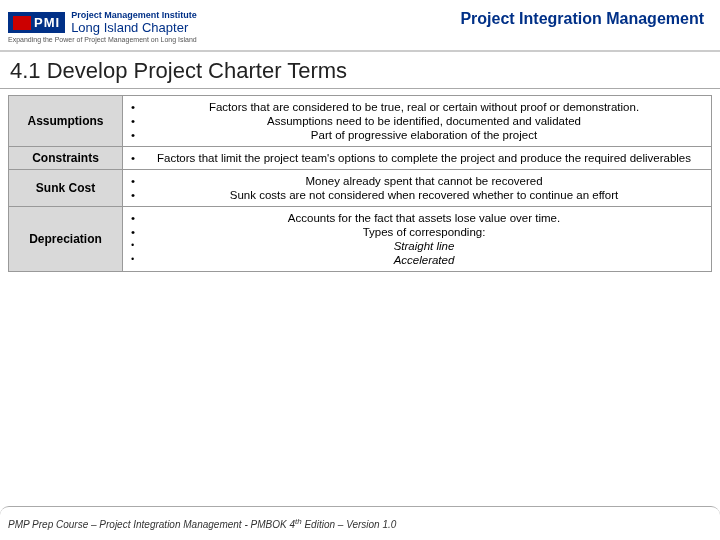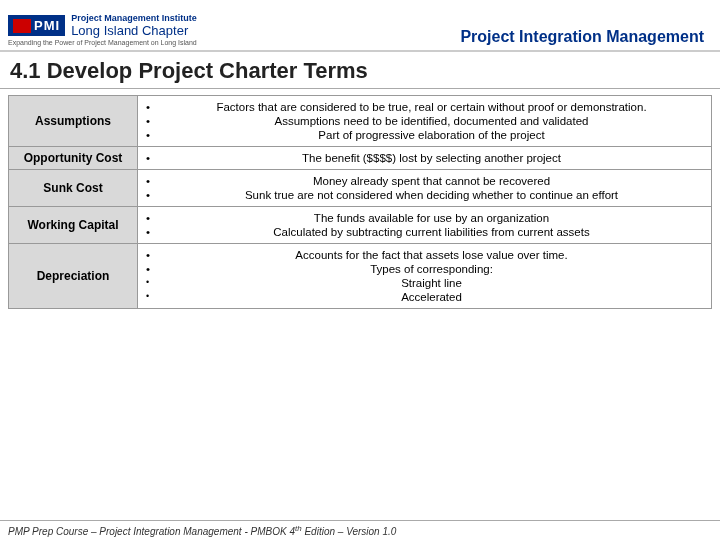--- a/index.html
+++ b/index.html
@@ -7,62 +7,62 @@
       font-family: Arial, sans-serif;
       width: 720px;
       height: 540px;
       overflow: hidden;
       background: #fff;
     }
 
     
     .header {
       display: flex;
-      align-items: flex-end;
-      background: #fff;
-      padding: 4px 8px;
+      align-items: flex-start;
+      background: #fff;
+      padding: 10px 8px;
       border-bottom: 2px solid #ccc;
       height: 52px;
     }
     .header-title {
       flex: 1;
       text-align: right;
       font-size: 16px;
       font-weight: bold;
       color: #003087;
       padding-right: 8px;
     }
 
     
     .page-title {
       background: #fff;
       padding: 6px 10px 4px 10px;
       font-size: 22px;
-      font-weight: bold;
+      font-weight: normal;
       color: #222;
       border-bottom: 1px solid #aaa;
     }
 
     
     .main-table {
       width: calc(100% - 16px);
       margin: 6px 8px;
       border-collapse: collapse;
       font-size: 11.5px;
     }
     .main-table td {
       border: 1px solid #999;
       vertical-align: middle;
       padding: 4px 6px;
     }
     .term-cell {
       background: #d9d9d9;
       font-weight: bold;
       text-align: center;
-      width: 129px;
+      width: 114px;
       font-size: 12px;
     }
     .desc-cell {
       background: #fff;
       text-align: center;
     }
     .desc-cell ul {
       list-style: none;
       padding: 0;
       margin: 0;
@@ -78,40 +78,42 @@
       left: 2px;
     }
     .sub-list {
       list-style: none;
       margin: 0;
       padding: 0;
     }
     .sub-list li {
       padding-left: 18px;
       position: relative;
+      font-style: italic;
     }
     .sub-list li::before {
       content: "➤";
       position: absolute;
       left: 2px;
       font-size: 9px;
     }
 
     
     .footer {
       position: absolute;
       bottom: 0;
       left: 0;
       right: 0;
       background: #fff;
       border-top: 1px solid #aaa;
-      padding: 3px 8px;
+      padding: 10px 8px;
       font-size: 10px;
       color: #333;
       font-style: italic;
+      border-radius: 9px;
     }
     .footer sup { font-size: 8px; }
 
     
     .logo-wrapper {
       display: flex;
       flex-direction: column;
       align-items: flex-start;
     }
     .pmi-logo {
@@ -180,42 +182,33 @@
         <td class="term-cell">Assumptions</td>
         <td class="desc-cell">
           <ul>
             <li>Factors that are considered to be true, real or certain without proof or demonstration.</li>
             <li>Assumptions need to be identified, documented and validated</li>
             <li>Part of progressive elaboration of the project</li>
           </ul>
         </td>
       </tr>
       <tr>
-        <td class="term-cell">Opportunity Cost</td>
-        <td class="desc-cell">
-          <ul>
-            <li>The benefit ($$$$) lost by selecting another project</li>
+        <td class="term-cell">Constraints</td>
+        <td class="desc-cell">
+          <ul>
+            <li>Factors that limit the project team's options to complete the project and produce the required deliverables</li>
           </ul>
         </td>
       </tr>
       <tr>
         <td class="term-cell">Sunk Cost</td>
         <td class="desc-cell">
           <ul>
             <li>Money already spent that cannot be recovered</li>
-            <li>Sunk true are not considered when deciding whether to continue an effort</li>
-          </ul>
-        </td>
-      </tr>
-      <tr>
-        <td class="term-cell">Working Capital</td>
-        <td class="desc-cell">
-          <ul>
-            <li>The funds available for use by an organization</li>
-            <li>Calculated by subtracting current liabilities from current assets</li>
+            <li>Sunk costs are not considered when recovered whether to continue an effort</li>
           </ul>
         </td>
       </tr>
       <tr>
         <td class="term-cell">Depreciation</td>
         <td class="desc-cell">
           <ul>
             <li>Accounts for the fact that assets lose value over time.</li>
             <li>Types of corresponding:</li>
             <ul class="sub-list">

